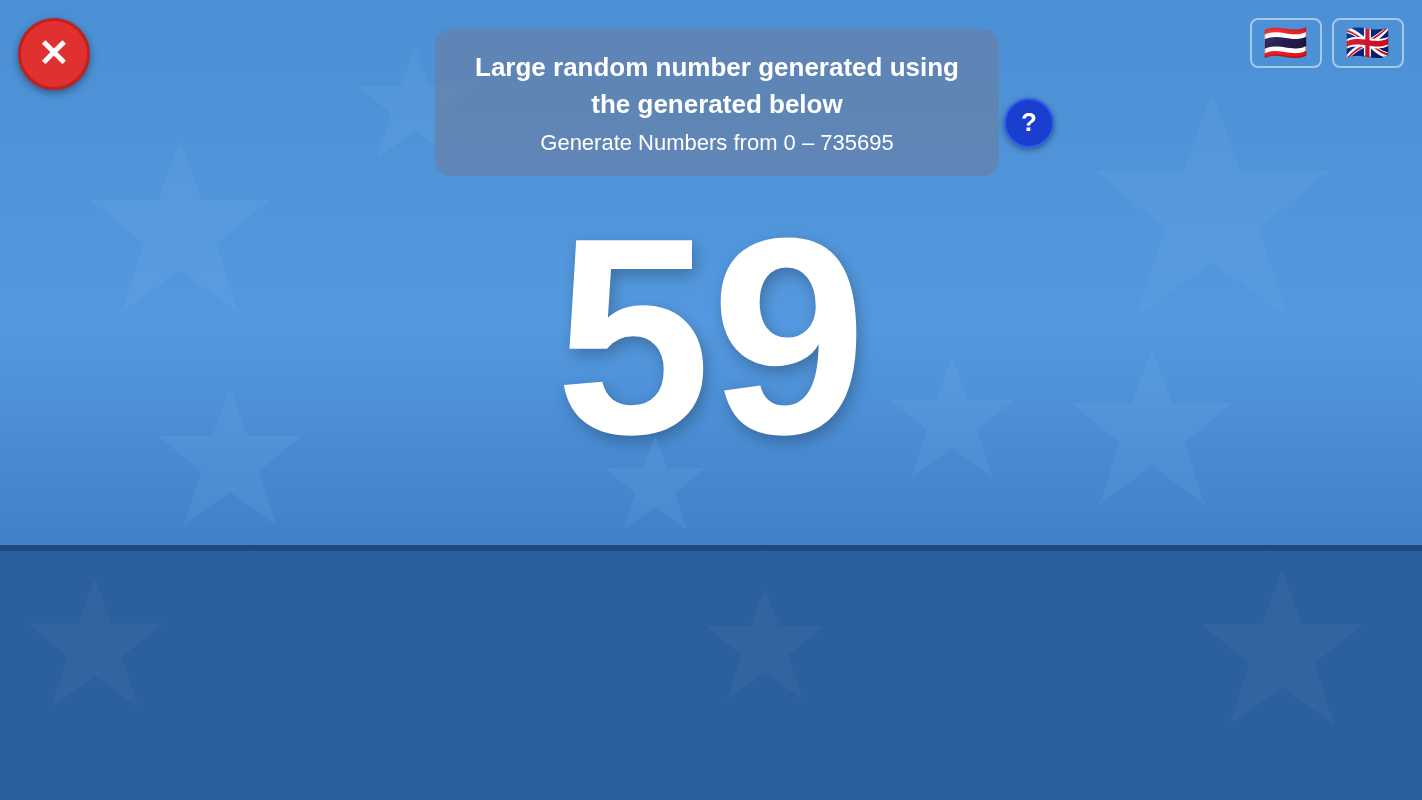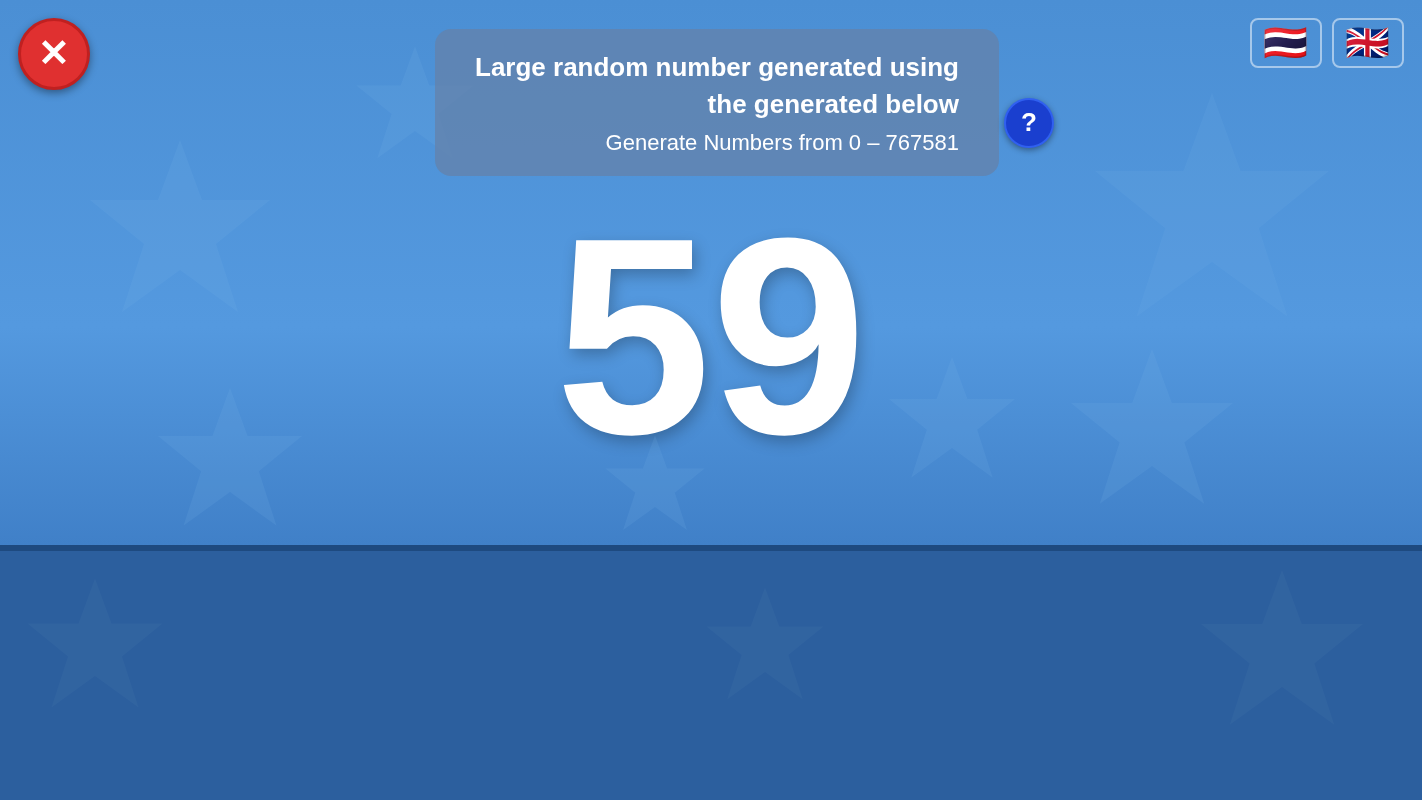--- a/index.html
+++ b/index.html
@@ -92,21 +92,21 @@
       align-items: center;
       justify-content: center;
       font-size: 36px;
     }
 
     
     .info-box {
       background: rgba(100, 130, 170, 0.75);
       border-radius: 16px;
       padding: 20px 40px;
-      text-align: right;
+      text-align: center;
       margin-top: -40px;
       max-width: 600px;
       margin-left: 12px;
     }
 
     .info-box .title {
       color: white;
       font-size: 26px;
       font-weight: bold;
       line-height: 1.4;
@@ -285,21 +285,21 @@
       <span>🇬🇧</span>
     </div>
   </div>
 
   <div class="info-wrapper">
     <div class="info-box">
       <div class="title">
         <span>Large random number generated using</span><br>
         <span>the generated below</span>
       </div>
-      <div class="subtitle">Generate Numbers from 0 – 767581</div>
+      <div class="subtitle">Generate Numbers from 0 – 735695</div>
     </div>
     <div class="help-btn">
       <span>?</span>
     </div>
   </div>
 
   <div class="big-number">59</div>
 
 </div>
 

